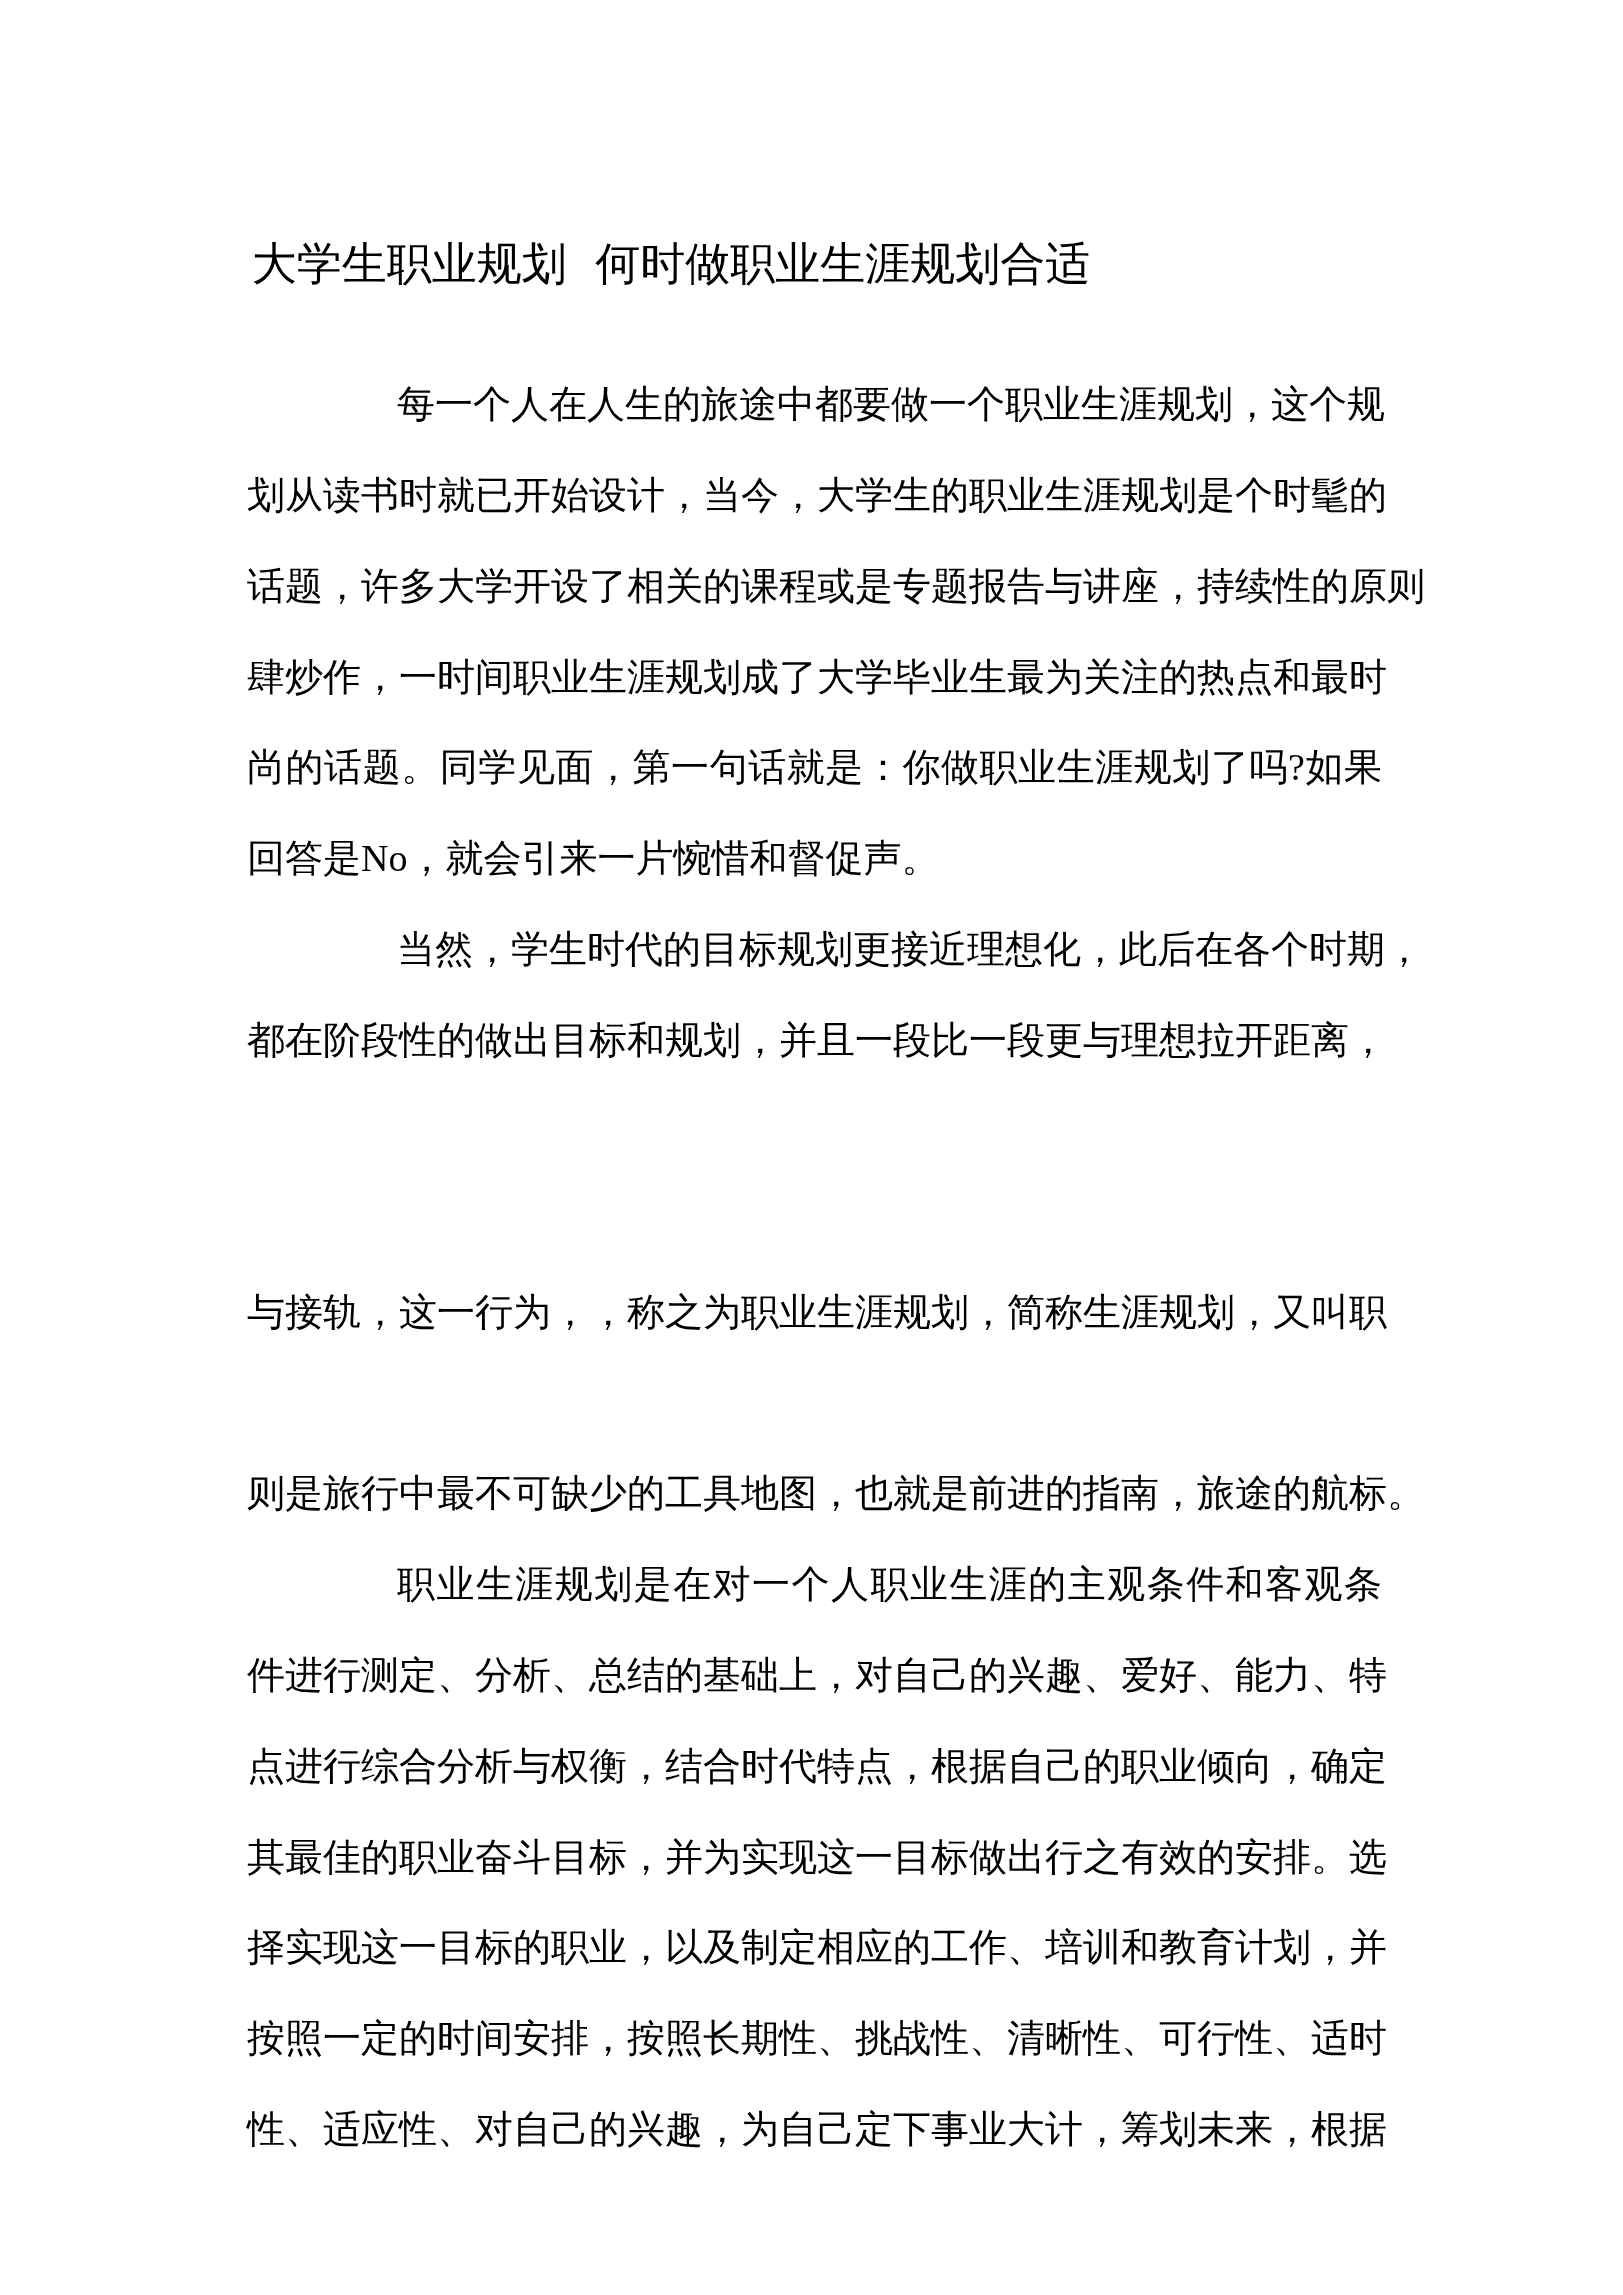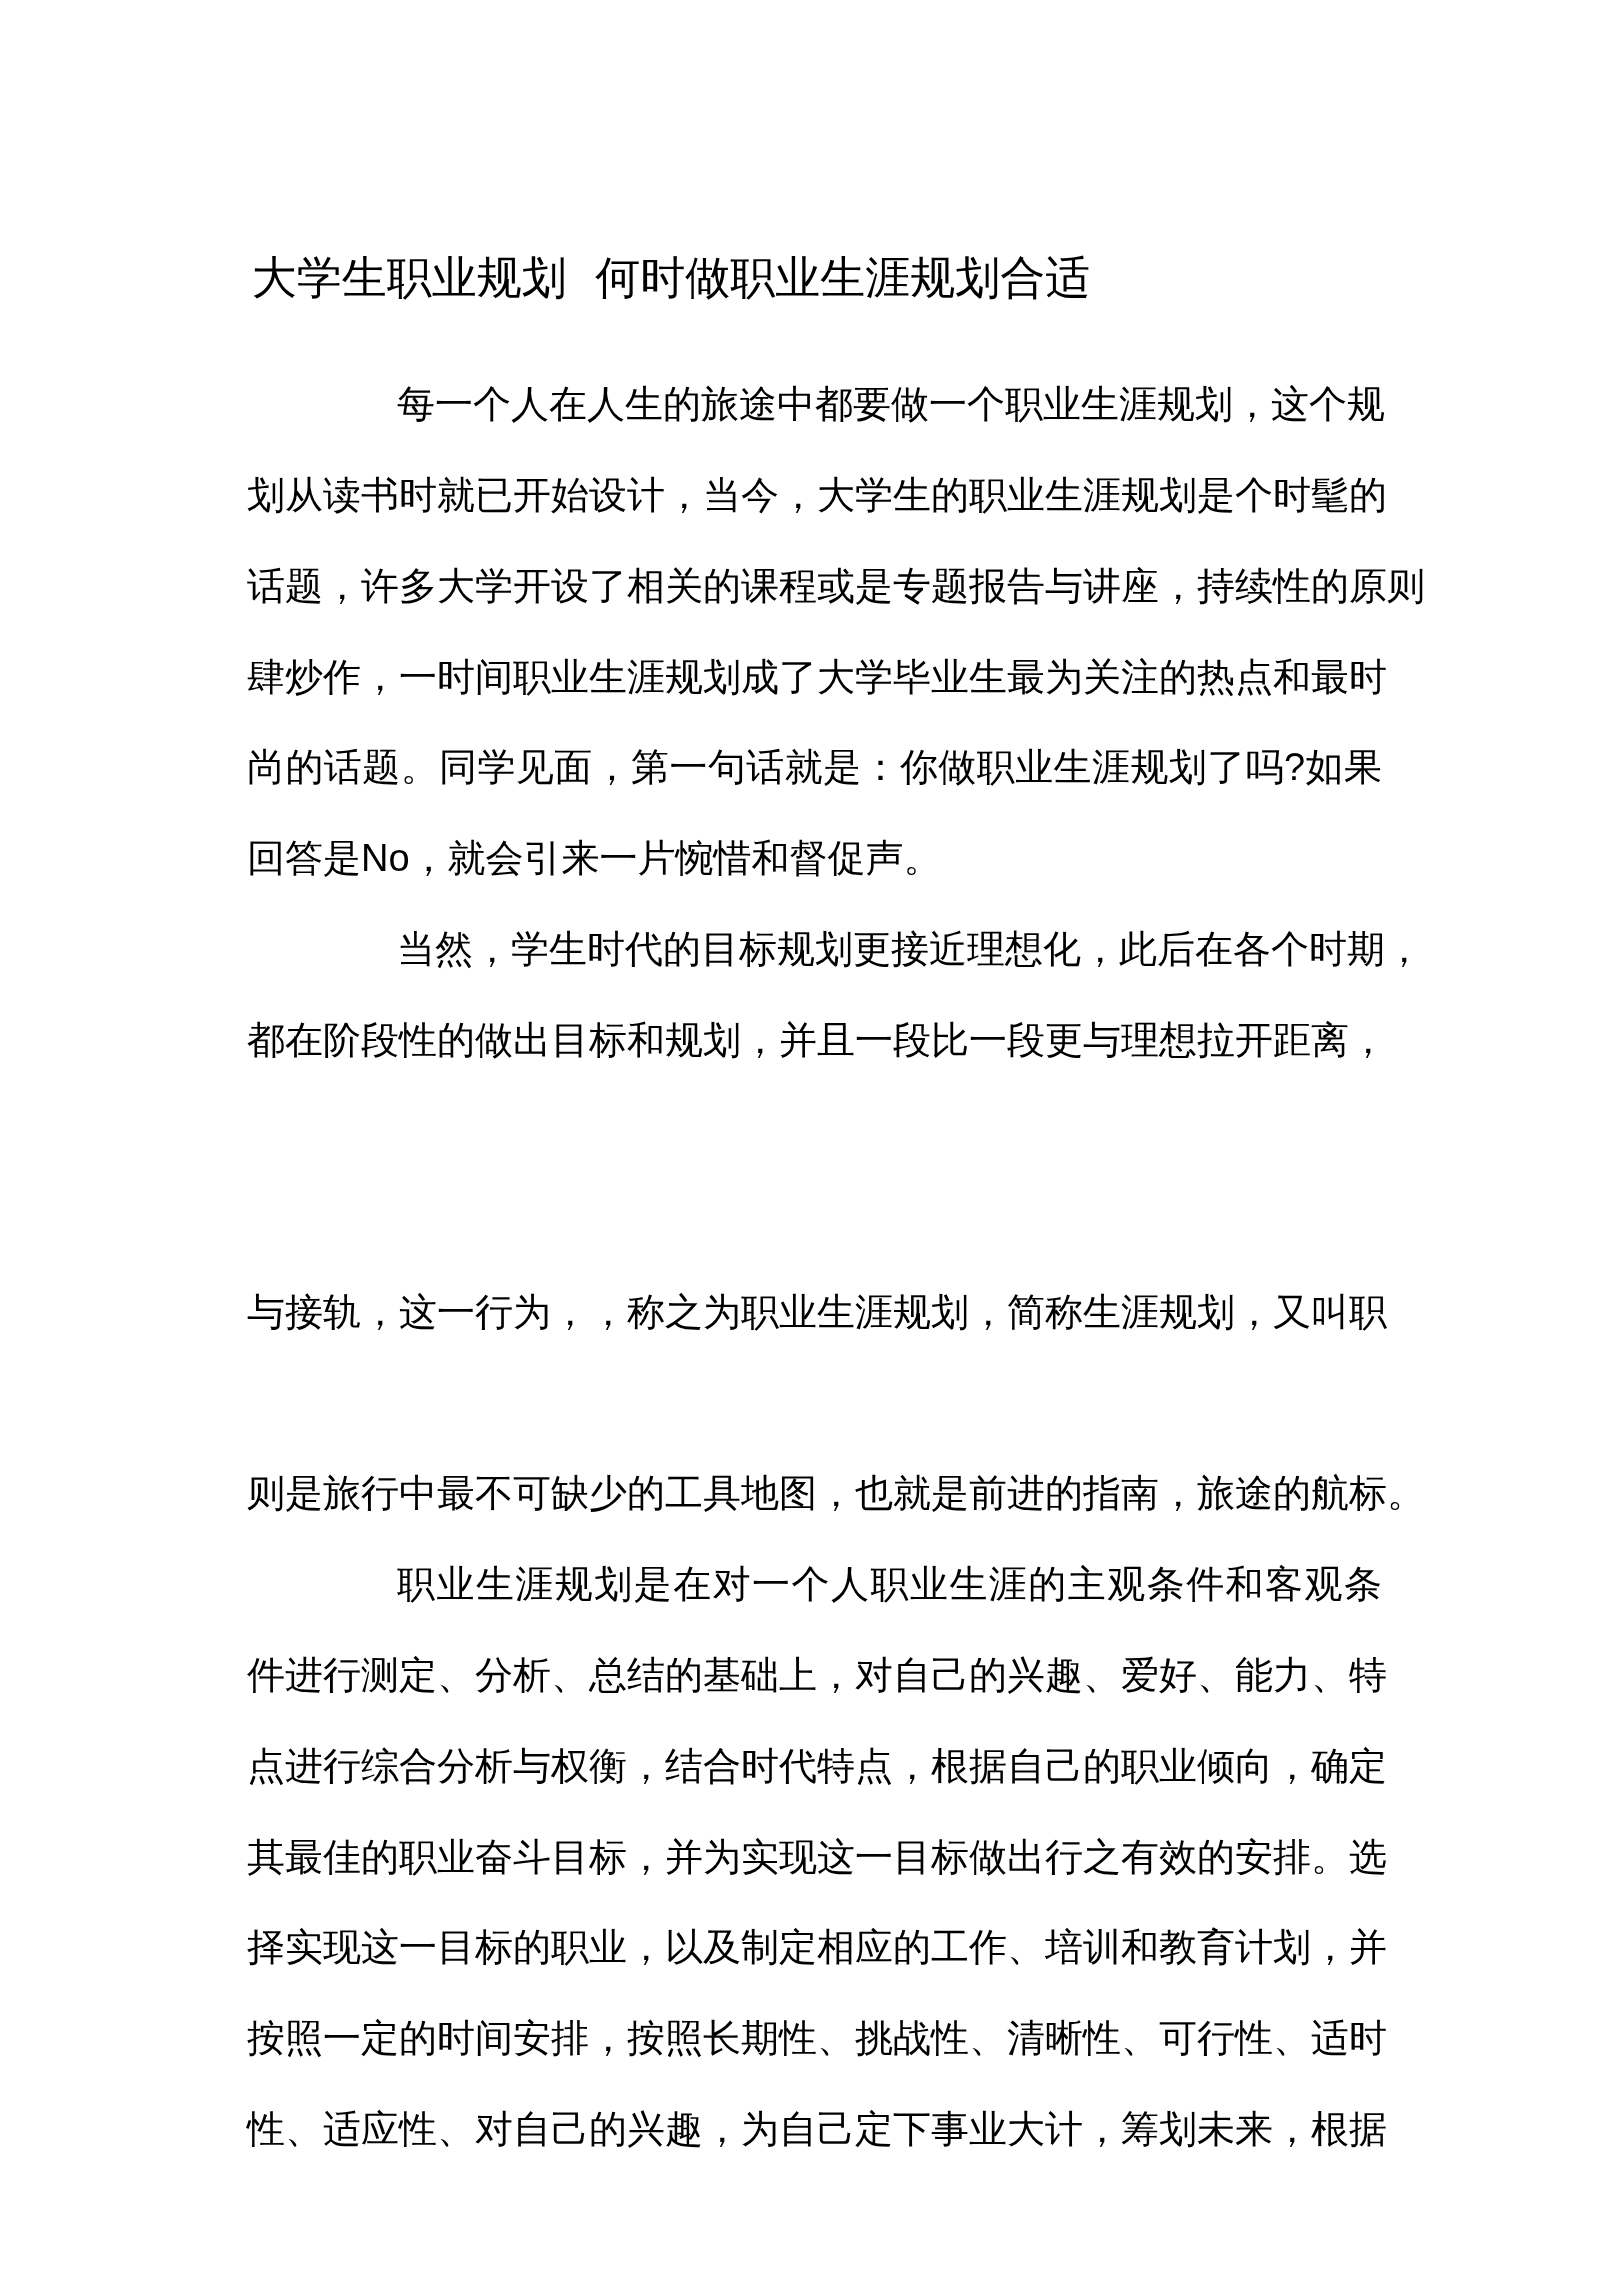--- a/index.html
+++ b/index.html
@@ -1,25 +1,25 @@
 <!DOCTYPE html>
 <html style="font-size:14px"><head>
   <meta charset="utf-8">
   <style>
     html, body { margin: 0; padding: 0; background: #ffffff; }
     body { width: 1623px; height: 2295px; position: relative; overflow: hidden; }
     .page { position: absolute; left: 0; top: 0; width: 1623px; height: 2295px; background: #ffffff; }
     .title {
       position: absolute; left: 0; width: 1342px; top: 229px;
       text-align: center; font-family: "DejaVu Sans", sans-serif;
-      font-size: 45px; line-height: 70px; color: #000000; white-space: pre; margin-top: 14px;
+      font-size: 45px; line-height: 70px; color: #000000; white-space: pre;
     }
     .line {
       position: absolute; left: 247px; width: 1135px; height: 70px;
-      font-family: Liberation Sans, sans-serif; font-size: 38px; line-height: 70px;
+      font-family: Liberation Serif, serif; font-size: 38px; line-height: 70px;
       color: #000000; white-space: nowrap; text-align: justify; text-align-last: justify;
     }
     .line.indent { left: 397px; width: 985px; }
     .line.last { text-align-last: left; }
   </style>
 </head>
 <body>
 
 <div class="page">
   <div class="title">大学生职业规划  何时做职业生涯规划合适</div>

